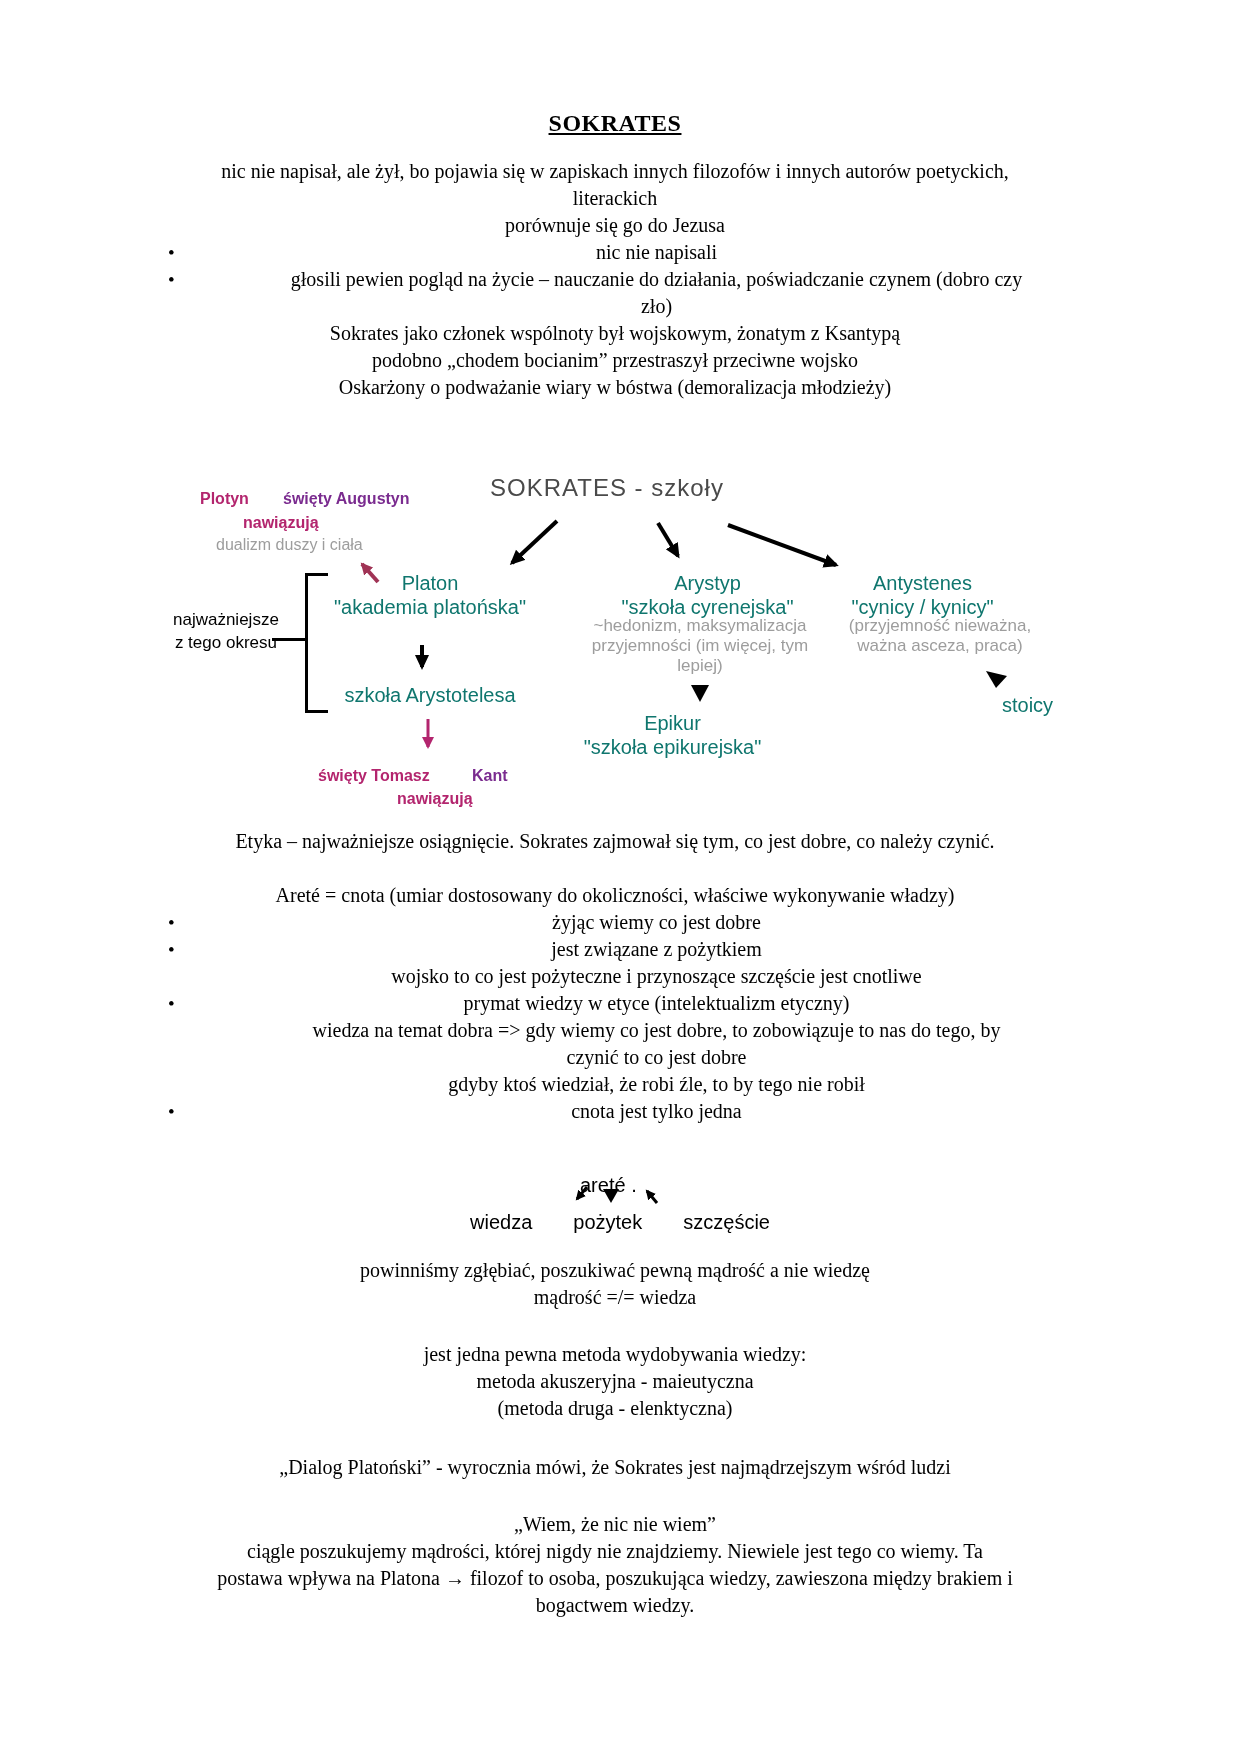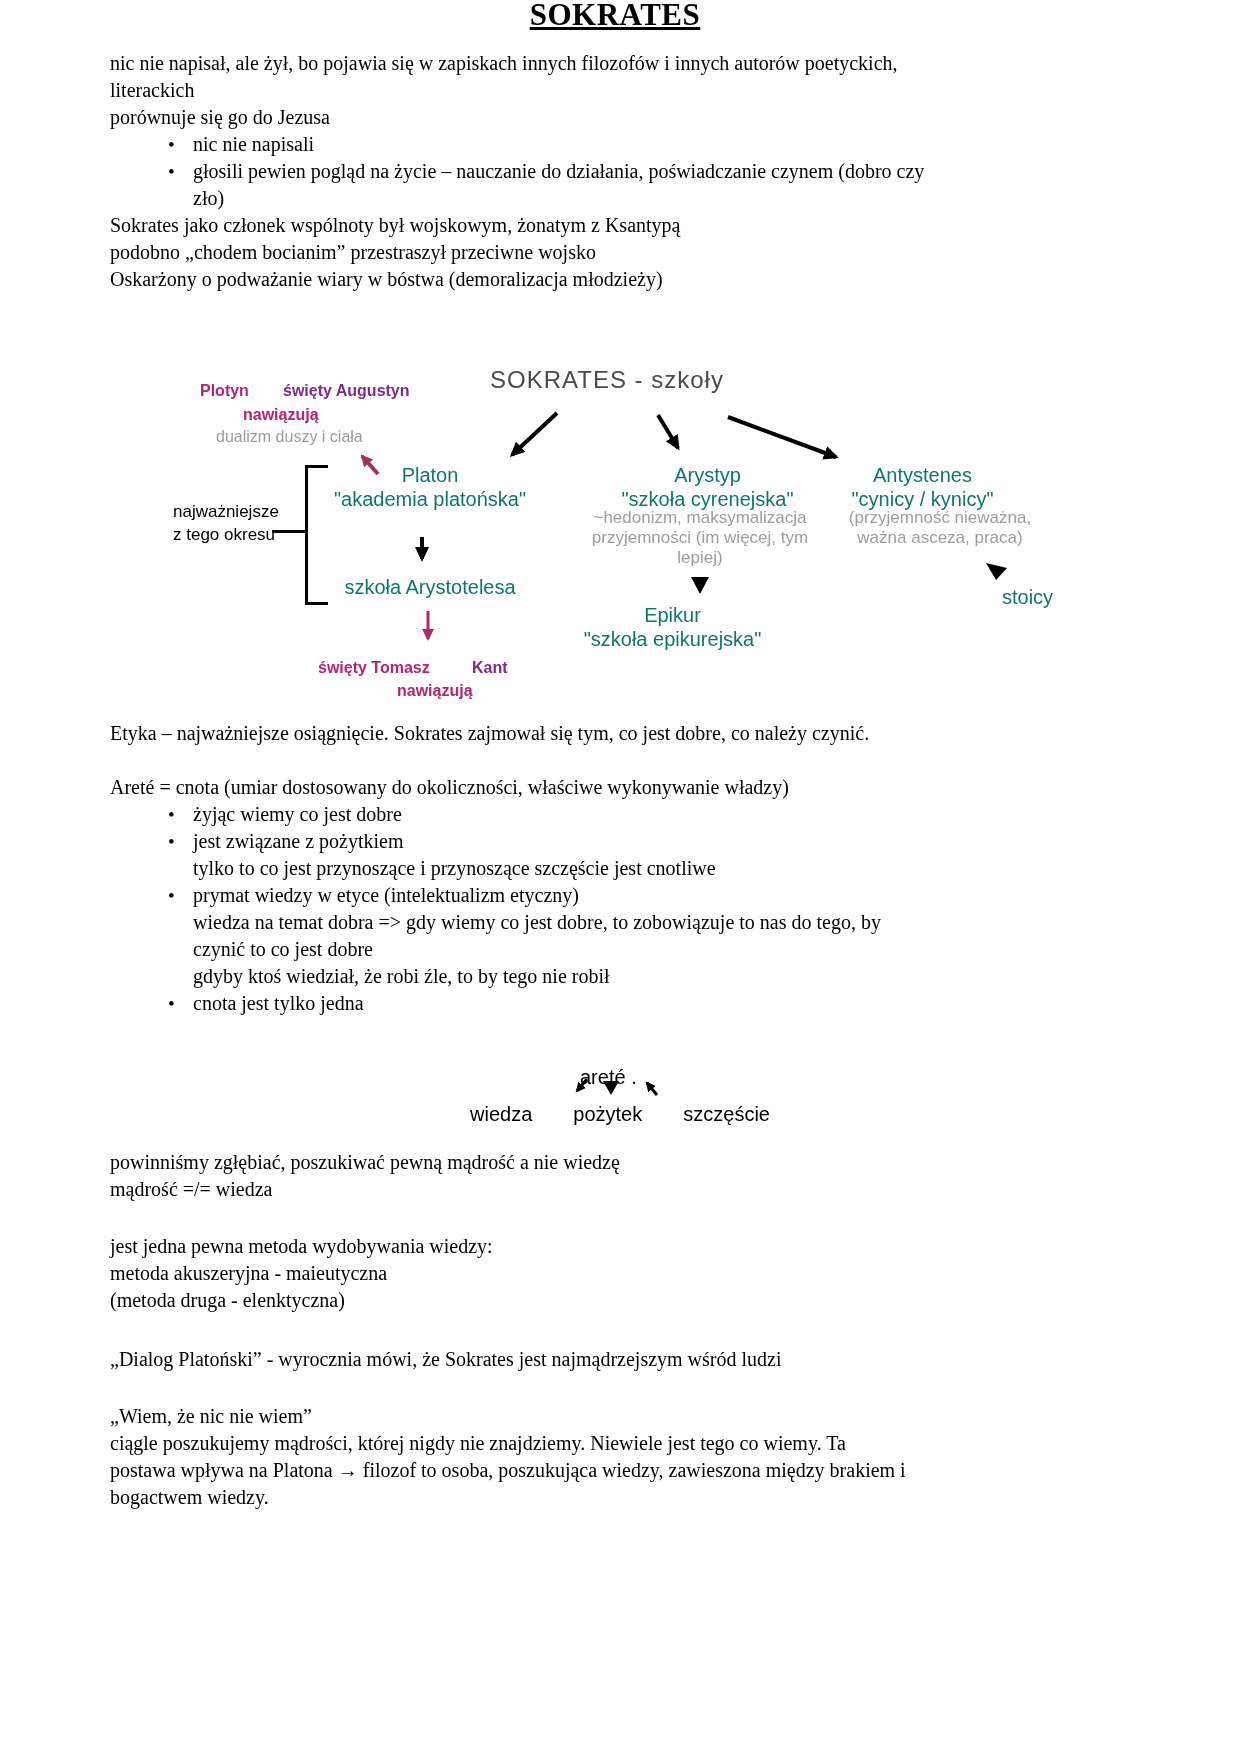--- a/index.html
+++ b/index.html
@@ -2,23 +2,23 @@
 <html lang="pl"><head>
 <meta charset="utf-8">
 <style>
   html,body{margin:0;padding:0;}
   body{
     width:1240px;height:1754px;background:#ffffff;color:#000;
     font-family:"Liberation Serif",serif;font-size:20px;line-height:27px;
     overflow:hidden;
   }
   .doc{padding:0 120px 0 110px;}
-  .pre{white-space:pre-line;}
+  .pre{white-space:pre-line;text-align:center;}
   .doc-title{
-    text-align:center;font-weight:bold;font-size:31px;
+    padding-top:108px;text-align:center;font-weight:bold;font-size:24px;
     line-height:30px;text-decoration:underline;letter-spacing:.5px;
   }
   .p1{margin-top:20px;}
   .bullet{display:flex;}
   .dot{flex:none;width:25px;margin-left:58px;font-size:19px;}
   .btext{flex:1;}
   .bcont{margin-left:83px;}
   
   .diagram{
     position:relative;height:360px;margin-left:-110px;margin-right:-120px;
@@ -137,21 +137,21 @@
 
   <div>
     <div class="bullet">
       <span class="dot">•</span>
       <div class="btext pre">żyjąc wiemy co jest dobre</div>
     </div>
     <div class="bullet">
       <span class="dot">•</span>
       <div class="btext pre">jest związane z pożytkiem</div>
     </div>
-    <div class="bcont pre">tylko to co jest przynoszące i przynoszące szczęście jest cnotliwe</div>
+    <div class="bcont pre">wojsko to co jest pożyteczne i przynoszące szczęście jest cnotliwe</div>
     <div class="bullet">
       <span class="dot">•</span>
       <div class="btext pre">prymat wiedzy w etyce (intelektualizm etyczny)</div>
     </div>
     <div class="bcont pre">wiedza na temat dobra =&gt; gdy wiemy co jest dobre, to zobowiązuje to nas do tego, by
 czynić to co jest dobre
 gdyby ktoś wiedział, że robi źle, to by tego nie robił</div>
     <div class="bullet">
       <span class="dot">•</span>
       <div class="btext pre">cnota jest tylko jedna</div>

